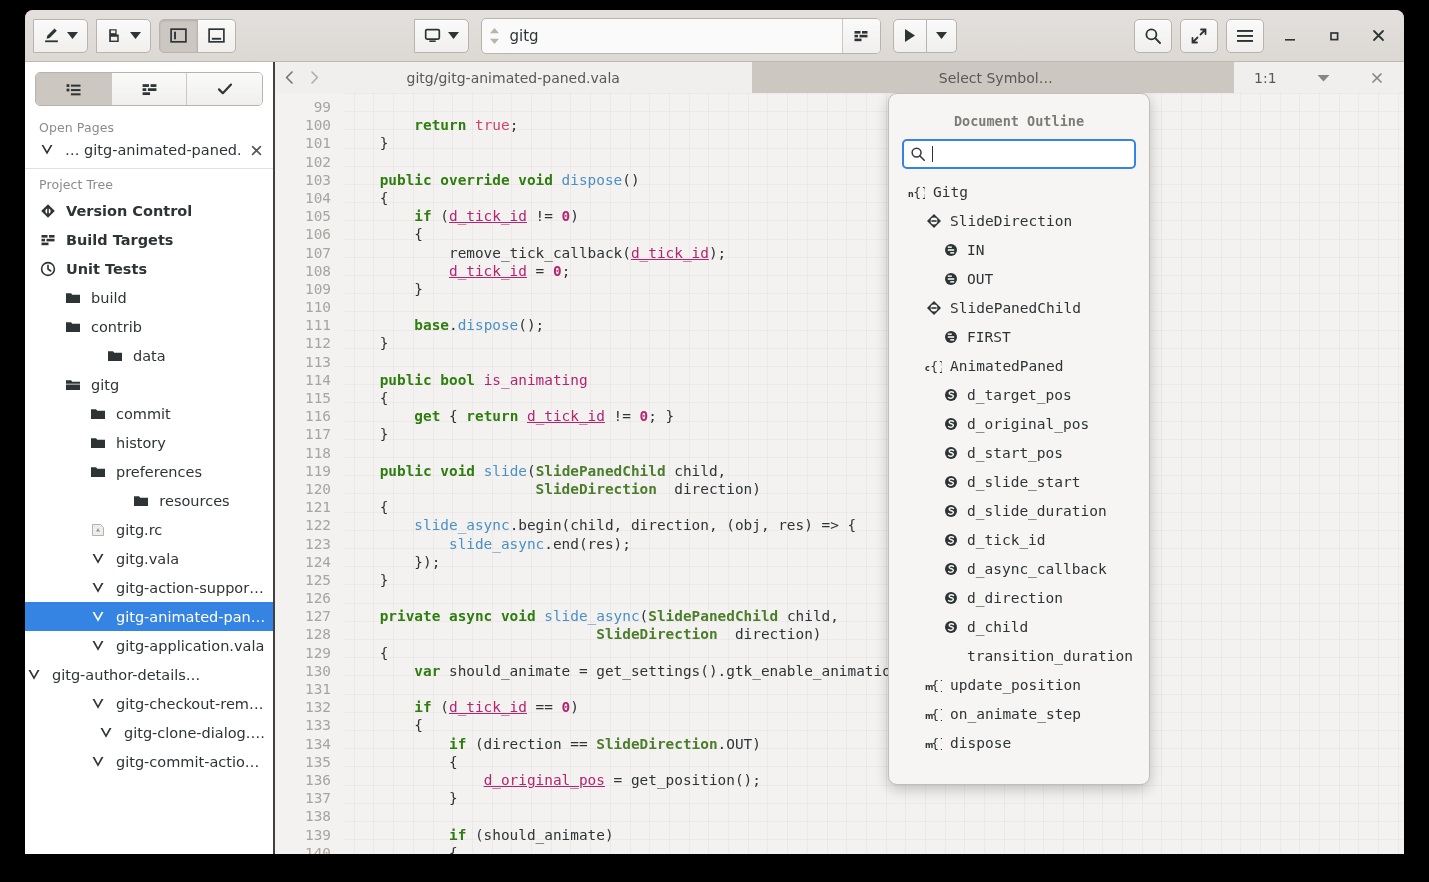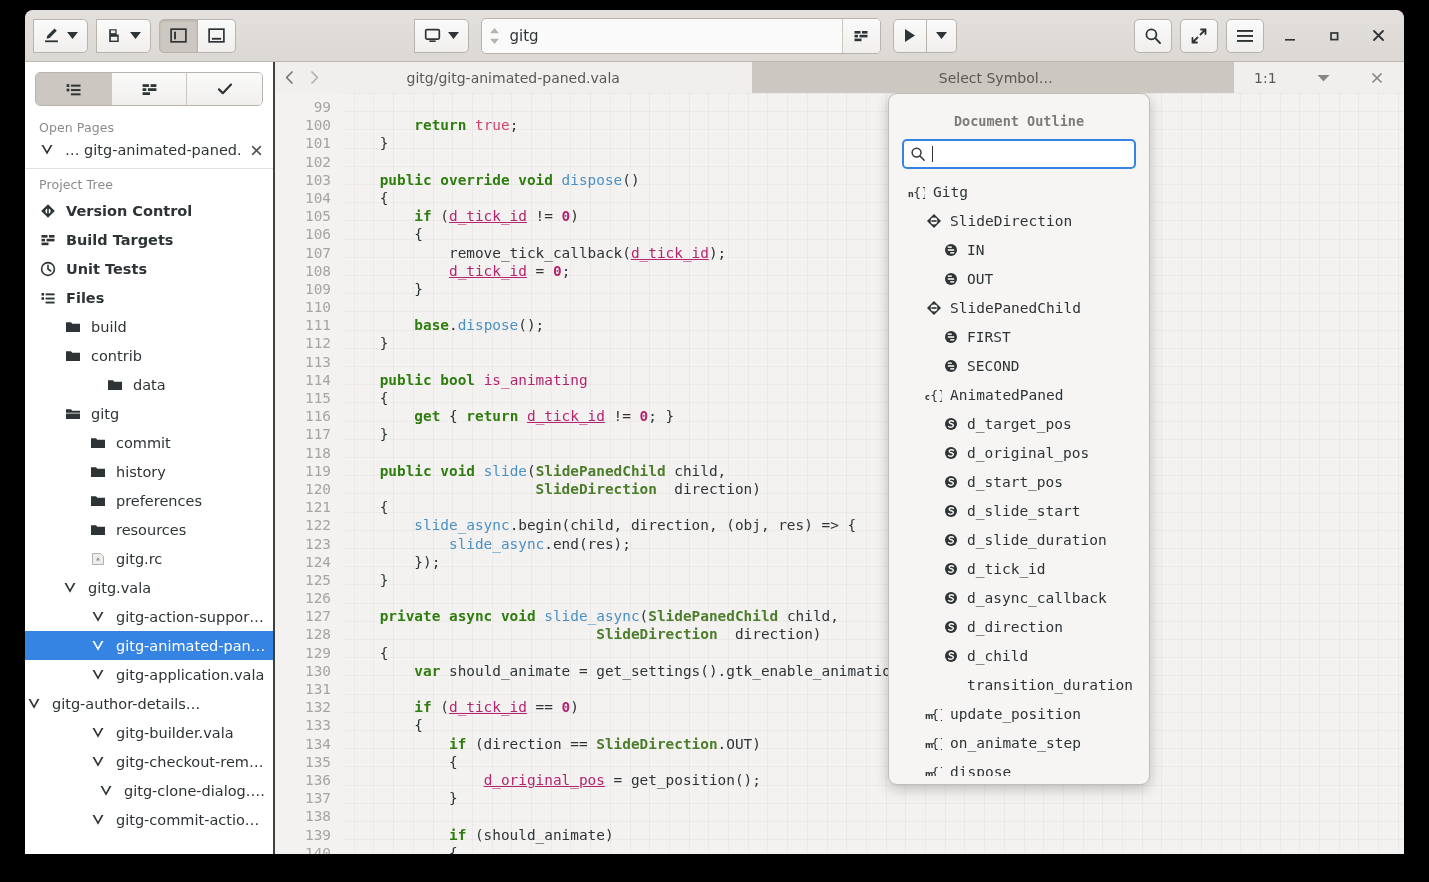--- a/index.html
+++ b/index.html
@@ -519,32 +519,20 @@
           </div>
           <div class="trow bold" style="padding-left: 14px;">
             <span class="ticon">
               <svg width="16" height="16" viewBox="0 0 16 16">
                 <circle cx="8" cy="8" r="6.4" fill="none" stroke="#2e3436" stroke-width="1.6"></circle>
                 <path d="M8 4.2 V8 L10.7 10" stroke="#2e3436" stroke-width="1.6" fill="none" stroke-linecap="round"></path>
               </svg>
             </span>
             <span class="tlabel">Unit Tests</span>
           </div>
-          <div class="trow bold" style="padding-left: 14px;">
-            <span class="ticon">
-              <svg width="16" height="16" viewBox="0 0 16 16">
-                <rect x="1.5" y="3" width="2.6" height="2.6" fill="#2e3436"></rect>
-                <rect x="5.6" y="3.4" width="9" height="1.9" fill="#2e3436"></rect>
-                <rect x="1.5" y="7.2" width="2.6" height="2.6" fill="#2e3436"></rect>
-                <rect x="5.6" y="7.6" width="9" height="1.9" fill="#2e3436"></rect>
-                <rect x="5.6" y="11.6" width="9" height="1.9" fill="#2e3436"></rect>
-              </svg>
-            </span>
-            <span class="tlabel">Files</span>
-          </div>
           <div class="trow" style="padding-left: 39px;">
             <span class="ticon">
               <svg width="16" height="16" viewBox="0 0 16 16">
                 <path d="M1 3.2 h5 l1.3 1.6 H15 v8.2 H1 Z" fill="#2e3436"></path>
               </svg>
             </span>
             <span class="tlabel">build</span>
           </div>
           <div class="trow" style="padding-left: 39px;">
             <span class="ticon">
@@ -587,38 +575,38 @@
             <span class="tlabel">history</span>
           </div>
           <div class="trow" style="padding-left: 64px;">
             <span class="ticon">
               <svg width="16" height="16" viewBox="0 0 16 16">
                 <path d="M1 3.2 h5 l1.3 1.6 H15 v8.2 H1 Z" fill="#2e3436"></path>
               </svg>
             </span>
             <span class="tlabel">preferences</span>
           </div>
-          <div class="trow" style="padding-left: 64px;">
+          <div class="trow" style="padding-left: 64px; justify-content: center;">
             <span class="ticon">
               <svg width="16" height="16" viewBox="0 0 16 16">
                 <path d="M1 3.2 h5 l1.3 1.6 H15 v8.2 H1 Z" fill="#2e3436"></path>
               </svg>
             </span>
             <span class="tlabel">resources</span>
           </div>
           <div class="trow" style="padding-left: 64px;">
             <span class="ticon">
               <svg width="16" height="16" viewBox="0 0 16 16">
                 <path d="M2.5 2.5 h8 l3 3 v8 h-11 Z" fill="#efeeec" stroke="#b6b1ac" stroke-width="1"></path>
                 <path d="M8 6 L10 9.6 H6 Z" fill="#9a9590"></path>
               </svg>
             </span>
             <span class="tlabel">gitg.rc</span>
           </div>
-          <div class="trow" style="padding-left: 36px;">
+          <div class="trow" style="padding-left: 64px;">
             <span class="ticon">
               <svg width="16" height="16" viewBox="0 0 16 16">
                 <path d="M2.5 3 L8 12.8 L13.5 3 L11.5 3 L8 9.4 L4.5 3 Z" fill="#2e3436"></path>
               </svg>
             </span>
             <span class="tlabel">gitg.vala</span>
           </div>
           <div class="trow" style="padding-left: 64px;">
             <span class="ticon">
               <svg width="16" height="16" viewBox="0 0 16 16">
@@ -643,28 +631,20 @@
             </span>
             <span class="tlabel">gitg-application.vala</span>
           </div>
           <div class="trow" style="">
             <span class="ticon">
               <svg width="16" height="16" viewBox="0 0 16 16">
                 <path d="M2.5 3 L8 12.8 L13.5 3 L11.5 3 L8 9.4 L4.5 3 Z" fill="#2e3436"></path>
               </svg>
             </span>
             <span class="tlabel">gitg-author-details…</span>
-          </div>
-          <div class="trow" style="padding-left: 64px;">
-            <span class="ticon">
-              <svg width="16" height="16" viewBox="0 0 16 16">
-                <path d="M2.5 3 L8 12.8 L13.5 3 L11.5 3 L8 9.4 L4.5 3 Z" fill="#2e3436"></path>
-              </svg>
-            </span>
-            <span class="tlabel">gitg-builder.vala</span>
           </div>
           <div class="trow" style="padding-left: 64px;">
             <span class="ticon">
               <svg width="16" height="16" viewBox="0 0 16 16">
                 <path d="M2.5 3 L8 12.8 L13.5 3 L11.5 3 L8 9.4 L4.5 3 Z" fill="#2e3436"></path>
               </svg>
             </span>
             <span class="tlabel">gitg-checkout-rem…</span>
           </div>
           <div class="trow" style="padding-left: 72px;">
@@ -839,31 +819,20 @@
                 <span class="oicon">
                   <svg width="16" height="16" viewBox="0 0 16 16">
                     <circle cx="8" cy="8" r="6" fill="#2e3436"></circle>
                     <rect x="4.8" y="7.2" width="6.4" height="1.6" fill="#f6f5f4"></rect>
                     <rect x="4.8" y="4.4" width="4" height="1.5" fill="#f6f5f4"></rect>
                     <rect x="7.2" y="10.1" width="4" height="1.5" fill="#f6f5f4"></rect>
                   </svg>
                 </span>
                 <span>FIRST</span>
               </div>
-              <div class="olrow lvl3">
-                <span class="oicon">
-                  <svg width="16" height="16" viewBox="0 0 16 16">
-                    <circle cx="8" cy="8" r="6" fill="#2e3436"></circle>
-                    <rect x="4.8" y="7.2" width="6.4" height="1.6" fill="#f6f5f4"></rect>
-                    <rect x="4.8" y="4.4" width="4" height="1.5" fill="#f6f5f4"></rect>
-                    <rect x="7.2" y="10.1" width="4" height="1.5" fill="#f6f5f4"></rect>
-                  </svg>
-                </span>
-                <span>SECOND</span>
-              </div>
               <div class="olrow lvl2">
                 <span class="oicon">
                   <svg width="17" height="16" viewBox="0 0 17 16">
                     <text x="0" y="12.6" font-family="DejaVu Sans" font-size="8" font-weight="bold" fill="#2e3436">c</text>
                     <text x="5" y="13" font-family="DejaVu Sans" font-size="13" fill="#2e3436">{}</text>
                   </svg>
                 </span>
                 <span>AnimatedPaned</span>
               </div>
               <div class="olrow lvl3">

